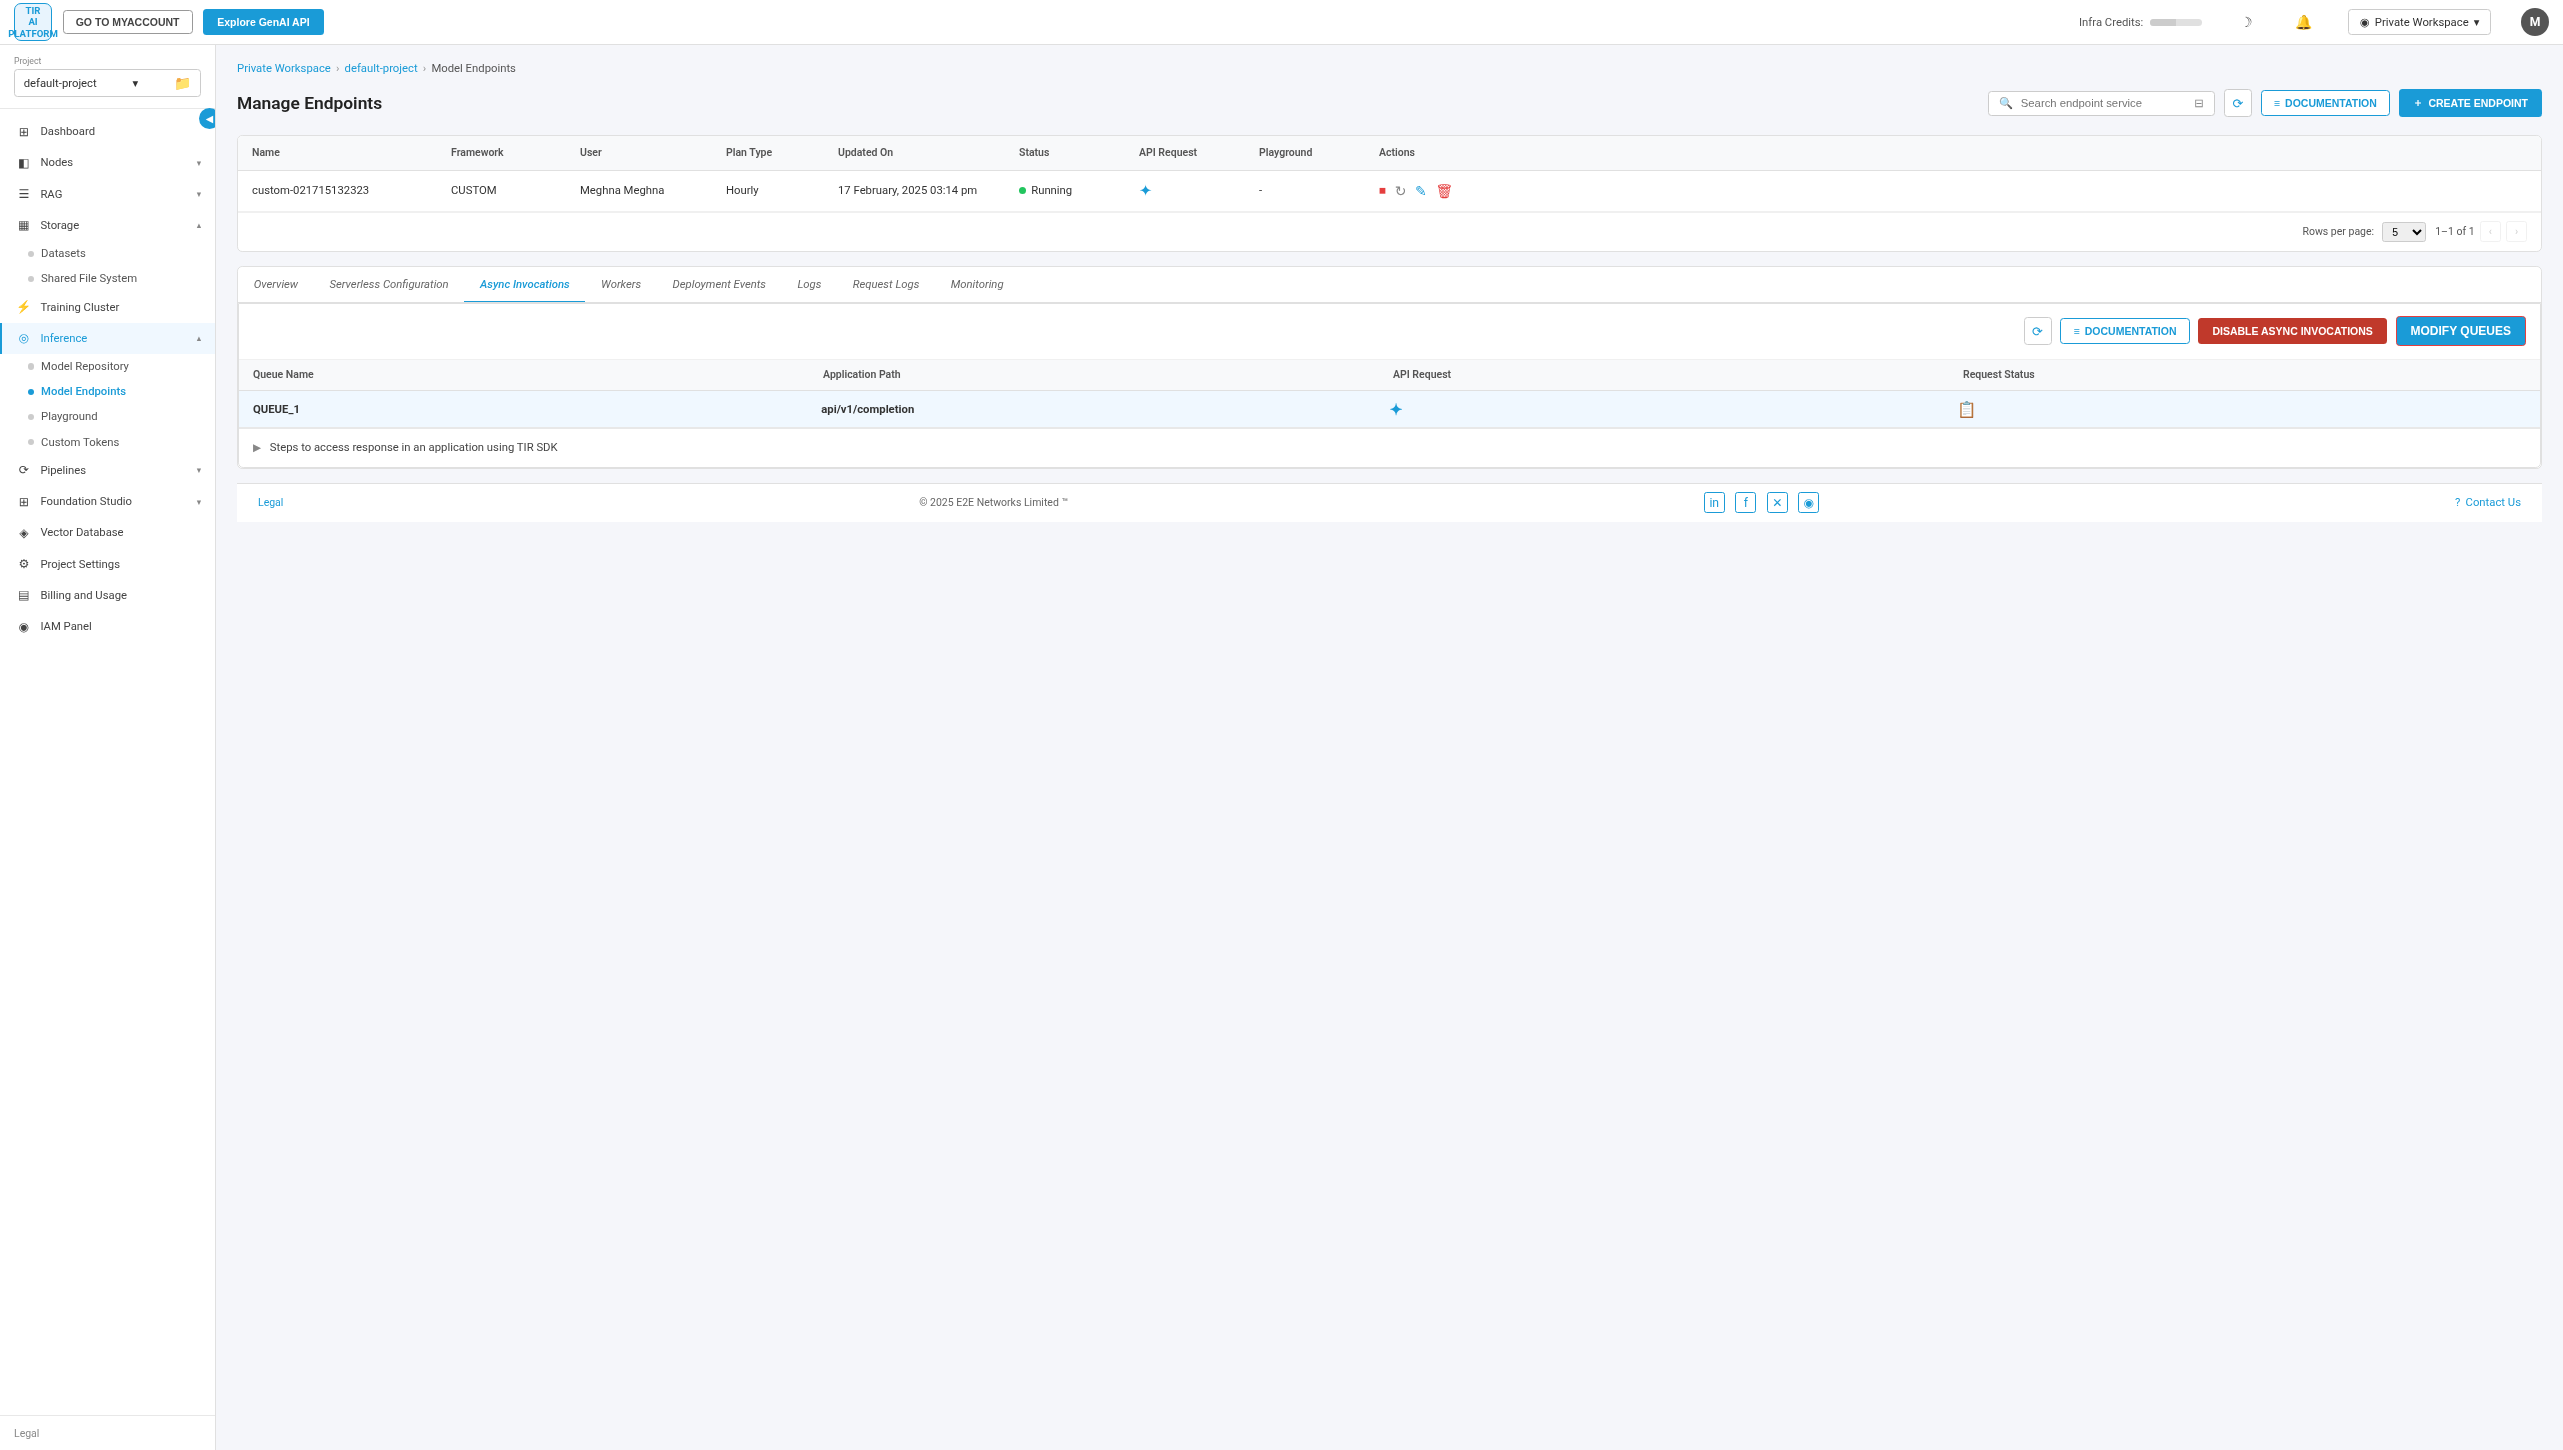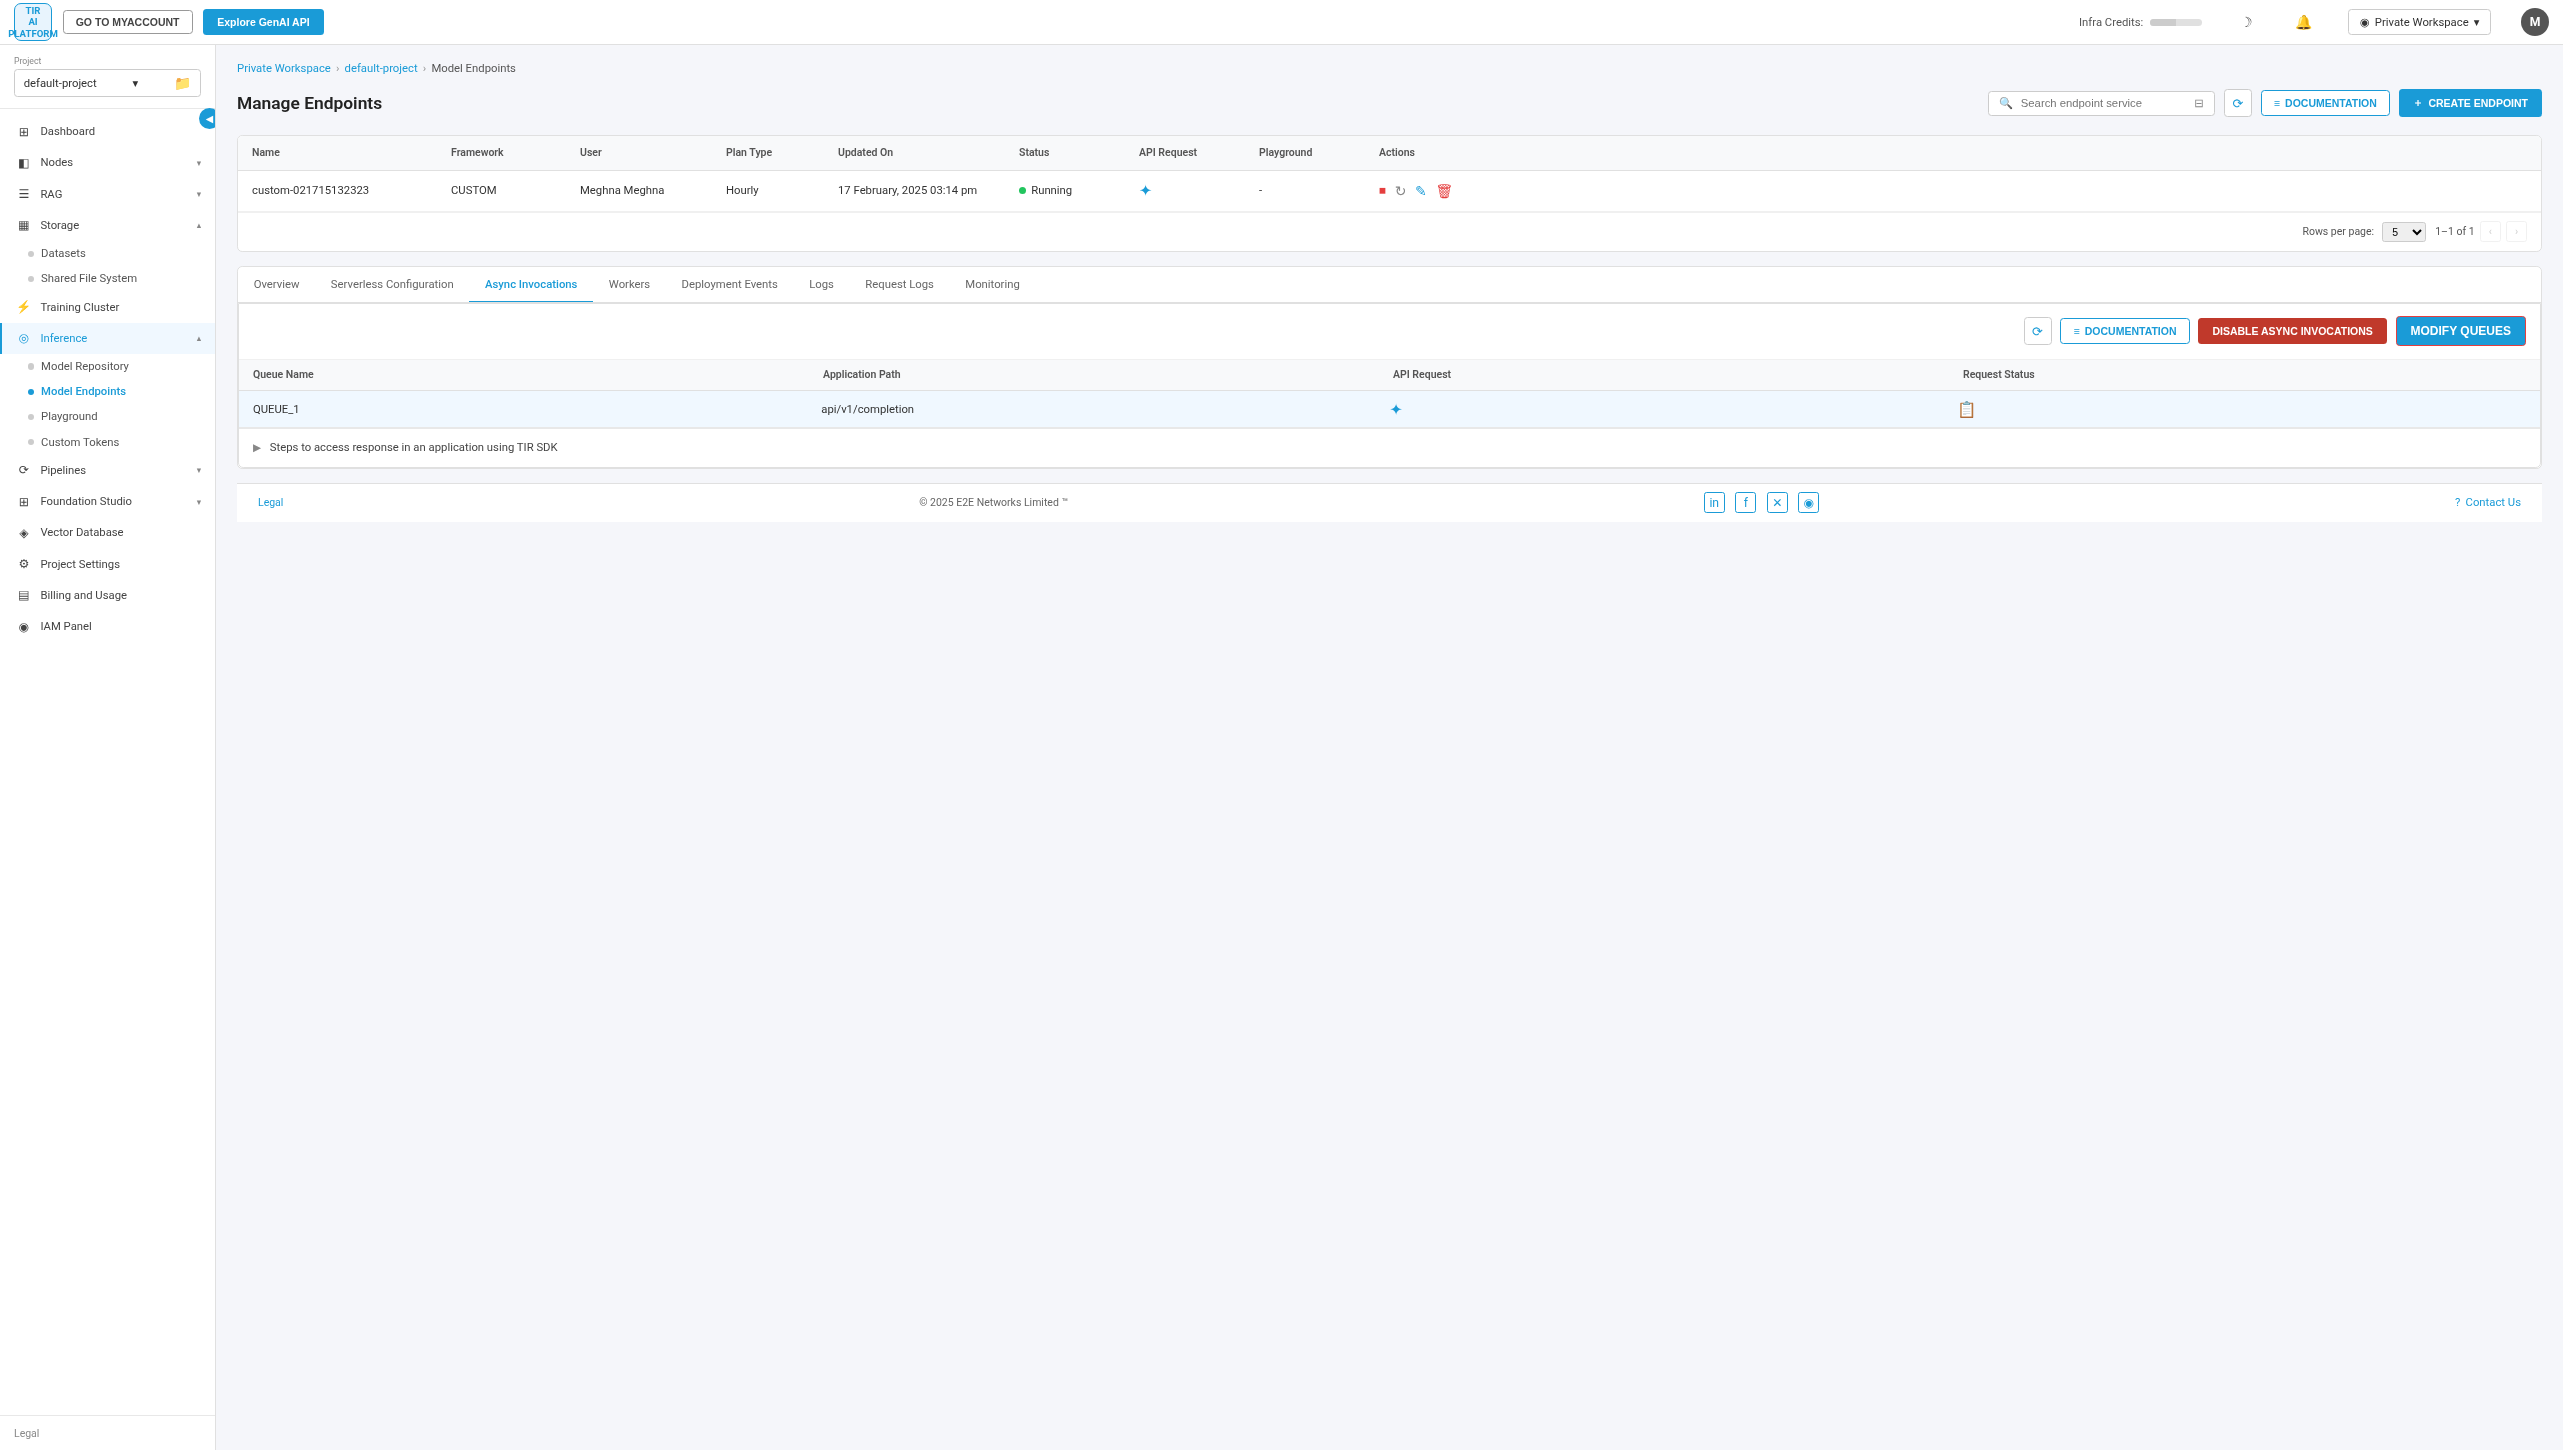--- a/index.html
+++ b/index.html
@@ -77,31 +77,31 @@
     .pag-btn.disabled { opacity: 0.4; cursor: default; }
     .action-icons { display: flex; align-items: center; gap: 8.7px; }
     .action-icon { cursor: pointer; font-size: 14px; }
     .action-icon.stop { color: #e53e3e; }
     .action-icon.refresh { color: #888; }
     .action-icon.edit { color: #1a9bd7; }
     .action-icon.delete { color: #e53e3e; }
     .api-icon { color: #1a9bd7; font-size: 15.7px; cursor: pointer; }
 
     
-    .tabs { display: flex; align-items: center; gap: 0; border-bottom: 0.9px solid #e0e0e0; margin-bottom: 0; background: #fff; border-radius: 5.2px 5.2px 0 0; }
+    .tabs { display: flex; align-items: center; gap: 0; border-bottom: 0.9px solid #e0e0e0; margin-bottom: 0; background: #fff; border-radius: 5.2px 5.2px 0 0; font-style: italic; }
     .tab { padding: 10.5px 15.7px; font-size: 11.3px; cursor: pointer; color: #666; border-bottom: 1.7px solid transparent; white-space: nowrap; }
     .tab.active { color: #1a9bd7; border-bottom: 1.7px solid #1a9bd7; font-weight: 500; }
 
     
     .bottom-card { background: #fff; border: 0.9px solid #e0e0e0; border-radius: 0 0 5.2px 5.2px; }
     .async-actions { display: flex; align-items: center; justify-content: flex-end; gap: 8.7px; padding: 12.2px 14px; border-bottom: 0.9px solid #f0f0f0; }
     .btn-disable-async { background: #c0392b; color: #fff; border: none; padding: 7px 14px; border-radius: 3.5px; cursor: pointer; font-size: 10.5px; font-weight: 600; }
     .btn-modify-queues { background: #1a9bd7; color: #fff; border: 1.7px solid #e53e3e; padding: 7px 14px; border-radius: 3.5px; cursor: pointer; font-size: 12px; font-weight: 600; }
     .queue-table-header { display: grid; grid-template-columns: 1fr 1fr 1fr 1fr; padding: 8.7px 14px; background: #f8f9fa; border-bottom: 0.9px solid #e0e0e0; gap: 7px; }
-    .queue-table-row { display: grid; grid-template-columns: 1fr 1fr 1fr 1fr; padding: 8.7px 14px; align-items: center; background: #f0f8ff; border-bottom: 0.9px solid #e8e8e8; }
+    .queue-table-row { display: grid; grid-template-columns: 1fr 1fr 1fr 1fr; padding: 8.7px 14px; align-items: center; background: #f0f8ff; border-bottom: 0.9px solid #e8e8e8; font-weight: bold; }
     .sdk-steps { display: flex; align-items: center; gap: 8.7px; padding: 12.2px 14px; cursor: pointer; color: #444; font-size: 11.3px; border-top: 0.9px solid #e8e8e8; }
     .sdk-chevron { color: #888; font-size: 10.5px; }
 
     
     .footer { display: flex; align-items: center; justify-content: space-between; padding: 8.7px 21px; background: #fff; border-top: 0.9px solid #e0e0e0; font-size: 10.5px; color: #666; }
     .footer-social { display: flex; align-items: center; gap: 10.5px; }
     .social-icon { width: 21px; height: 21px; display: flex; align-items: center; justify-content: center; color: #1a9bd7; font-size: 12.2px; cursor: pointer; border: 1.3px solid #1a9bd7; border-radius: 2.6px; }
     .footer-contact { display: flex; align-items: center; gap: 5.2px; color: #1a9bd7; cursor: pointer; font-size: 11.3px; }
 
     

